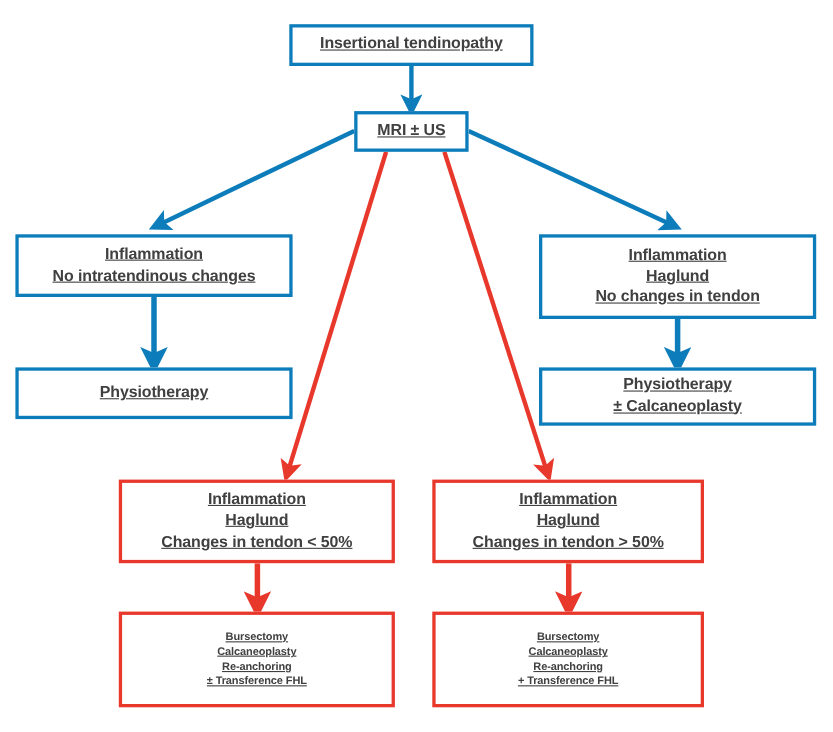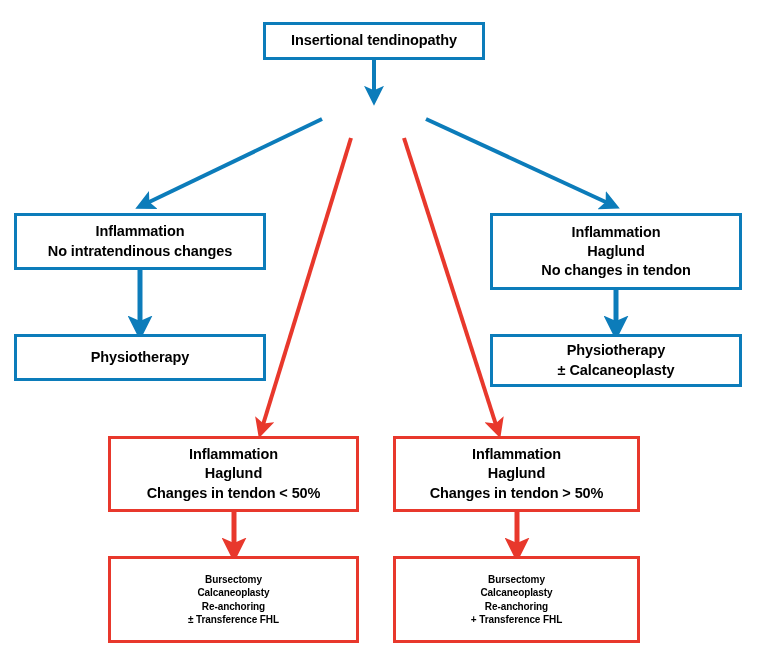--- a/index.html
+++ b/index.html
@@ -37,24 +37,25 @@
   .node-box.blue {
     border: 3px solid #0c7cba;
   }
   .node-box.red {
     border: 3px solid #e8382c;
   }
   .node-label {
     font-weight: bold;
     font-size: 14.5px;
     line-height: 1.32;
-    color: #000000;
+    color: #404040;
     letter-spacing: -0.1px;
     white-space: pre-line;
     padding: 0 6px;
+    text-decoration: underline;
   }
   .node-label.small {
     font-size: 10px;
   }
 </style>
 </head>
 <body>
 
 <div id="chart-root">
 
@@ -84,20 +85,23 @@
 
     <line x1="234" y1="512" x2="234" y2="549" stroke="#e8382c" stroke-width="5" marker-end="url(#arrow-red)"></line>
 
     <line x1="517" y1="512" x2="517" y2="549" stroke="#e8382c" stroke-width="5" marker-end="url(#arrow-red)"></line>
   </svg>
 
   <div class="node-box blue" style="left:263px; top:22px; width:222px; height:38px;">
     <span class="node-label">Insertional tendinopathy</span>
   </div>
 
+  <div class="node-box blue" style="left:322px; top:101px; width:104px; height:37px;">
+    <span class="node-label">MRI ± US</span>
+  </div>
 
   <div class="node-box blue" style="left:14px; top:213px; width:252px; height:57px;">
     <span class="node-label">Inflammation
 No intratendinous changes</span>
   </div>
 
   <div class="node-box blue" style="left:490px; top:213px; width:252px; height:77px;">
     <span class="node-label">Inflammation
 Haglund
 No changes in tendon</span>

